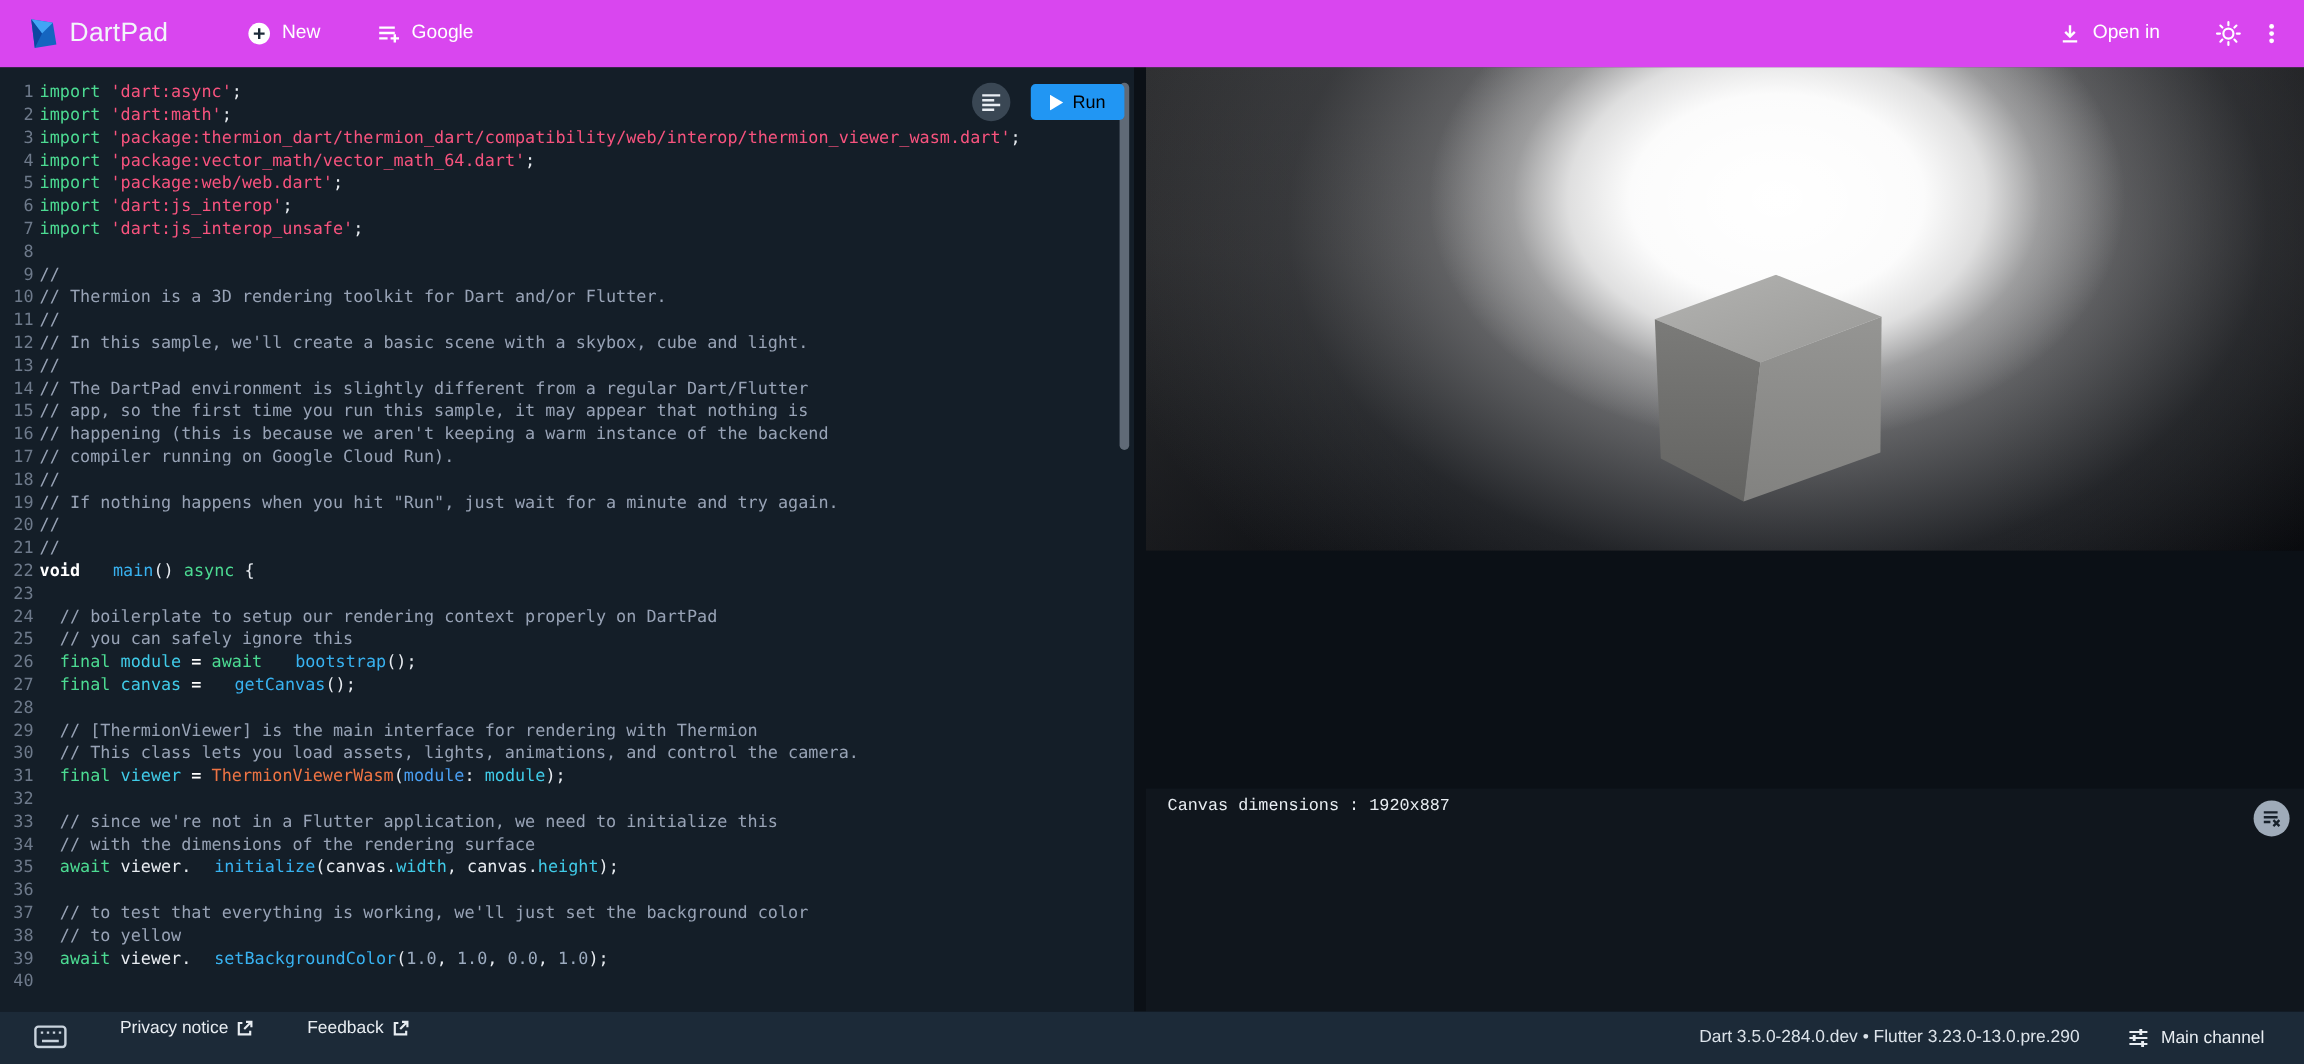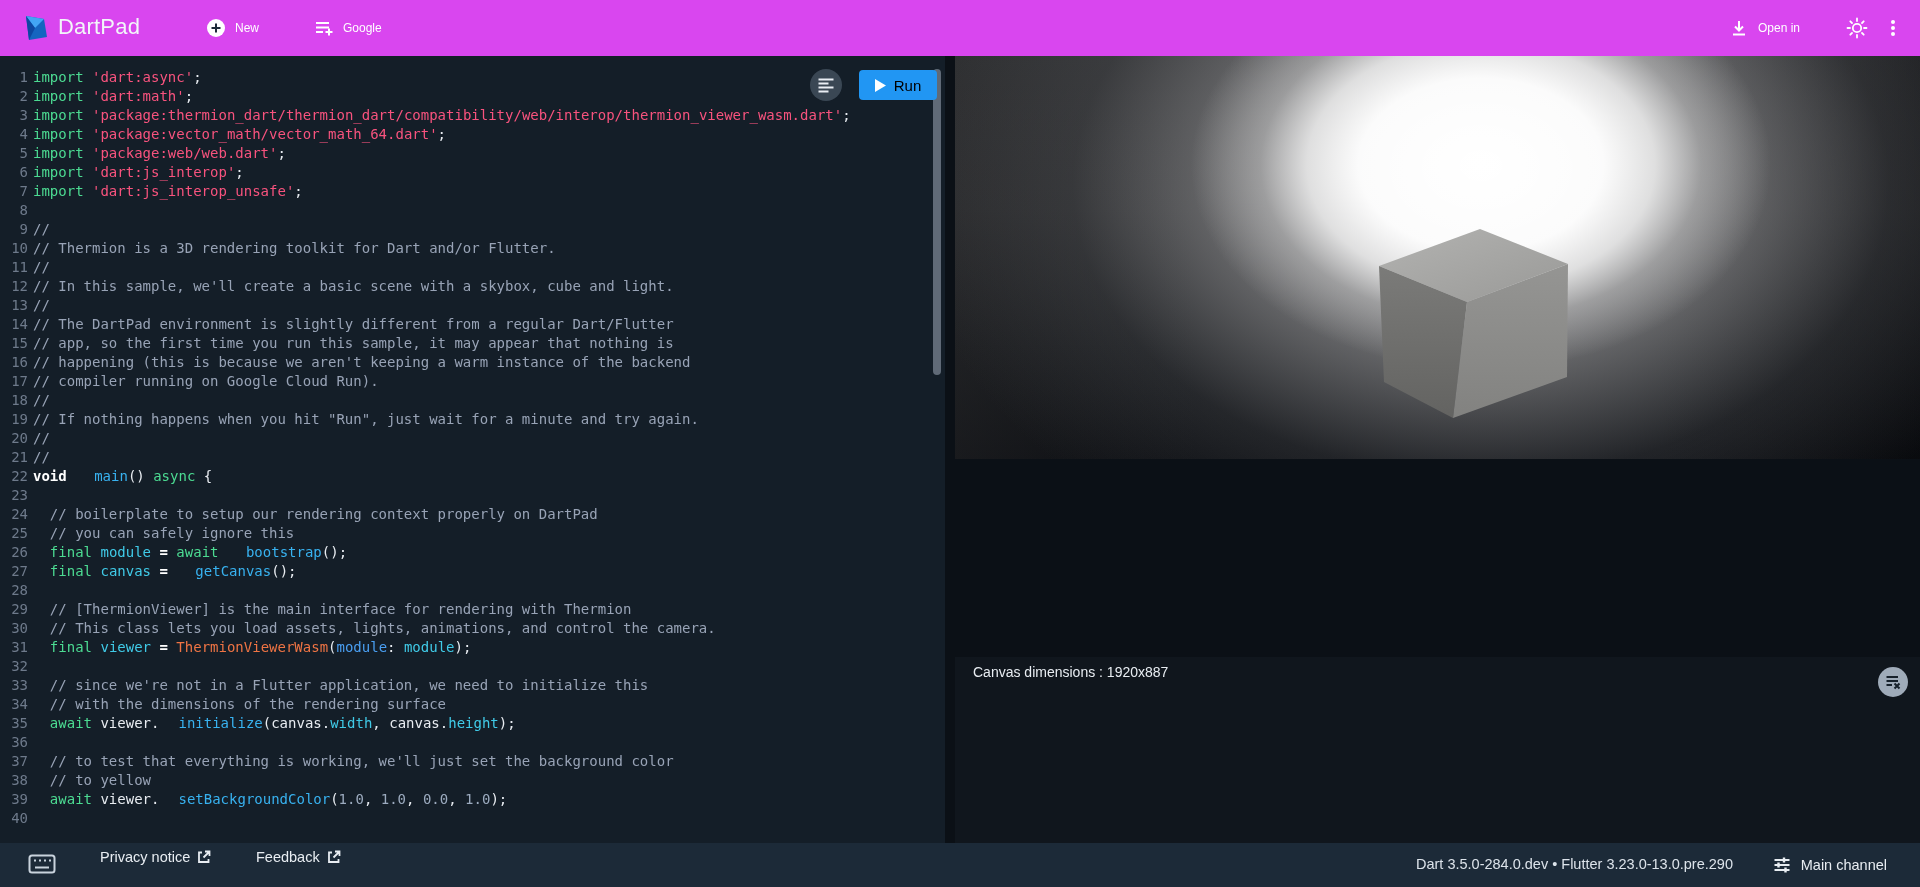--- a/index.html
+++ b/index.html
@@ -6,21 +6,21 @@
   html,body { width:1920px; height:887px; background:#0b1016; overflow:hidden;
               font-family:"Liberation Sans", sans-serif; }
 
   
   .header { position:absolute; left:0; top:0; width:1920px; height:56px;
             background:#d946ef; z-index:5; }
   .logo { position:absolute; left:20px; top:13px; width:30px; height:30px; }
   .app-title { position:absolute; left:58px; top:14px; font-size:22px; color:#f2f6f9;
                letter-spacing:.2px; }
   .hbtn { position:absolute; top:0; height:56px; display:flex; align-items:center;
-          gap:9px; color:#ffffff; font-size:12px; cursor:pointer; }
+          gap:9px; color:#ffffff; font-size:16px; cursor:pointer; }
   .hbtn svg { display:block; }
   .btn-new { left:206px; }
   .btn-samples { left:314px; }
   .btn-openin { right:120px; }
   .icon-btn { position:absolute; top:17px; width:22px; height:22px; cursor:pointer; }
   .btn-theme { right:52px; }
   .btn-overflow { right:16px; }
 
   
   .editor { position:absolute; left:0; top:56px; width:945px; height:787px;
@@ -73,21 +73,21 @@
                rgba(0,0,0,0) 72%, rgba(8,9,12,.55) 100%),
              linear-gradient(180deg, #2e2f31 0%, #28292b 38%, #16181b 72%, #0b0d11 100%);
            overflow:hidden; }
   .cube { position:absolute; left:420px; top:173px; }
   .below-scene { position:absolute; left:955px; top:459px; width:965px; height:186px;
                  background:#0b1016; }
 
   .console { position:absolute; left:955px; top:657px; width:965px; height:186px;
              background:#10161d; }
   .console-text { position:absolute; left:18px; top:7px;
-                  font-family:Liberation Sans, sans-serif; font-size:14px;
+                  font-family:Liberation Mono, monospace; font-size:14px;
                   color:#e8edf2; white-space:pre; }
   .clear-btn { position:absolute; left:923px; top:10px; width:30px; height:30px;
                border-radius:50%; background:#9fabb9; display:flex; align-items:center;
                justify-content:center; cursor:pointer; }
 
   
   .footer { position:absolute; left:0; top:843px; width:1920px; height:44px;
             background:#1c2a38; color:#e8edf2; font-size:14.5px; z-index:5; }
   .kbd-btn { position:absolute; left:28px; top:11px; cursor:pointer; }
   .flink { position:absolute; top:0; height:28px; display:flex; align-items:center;

